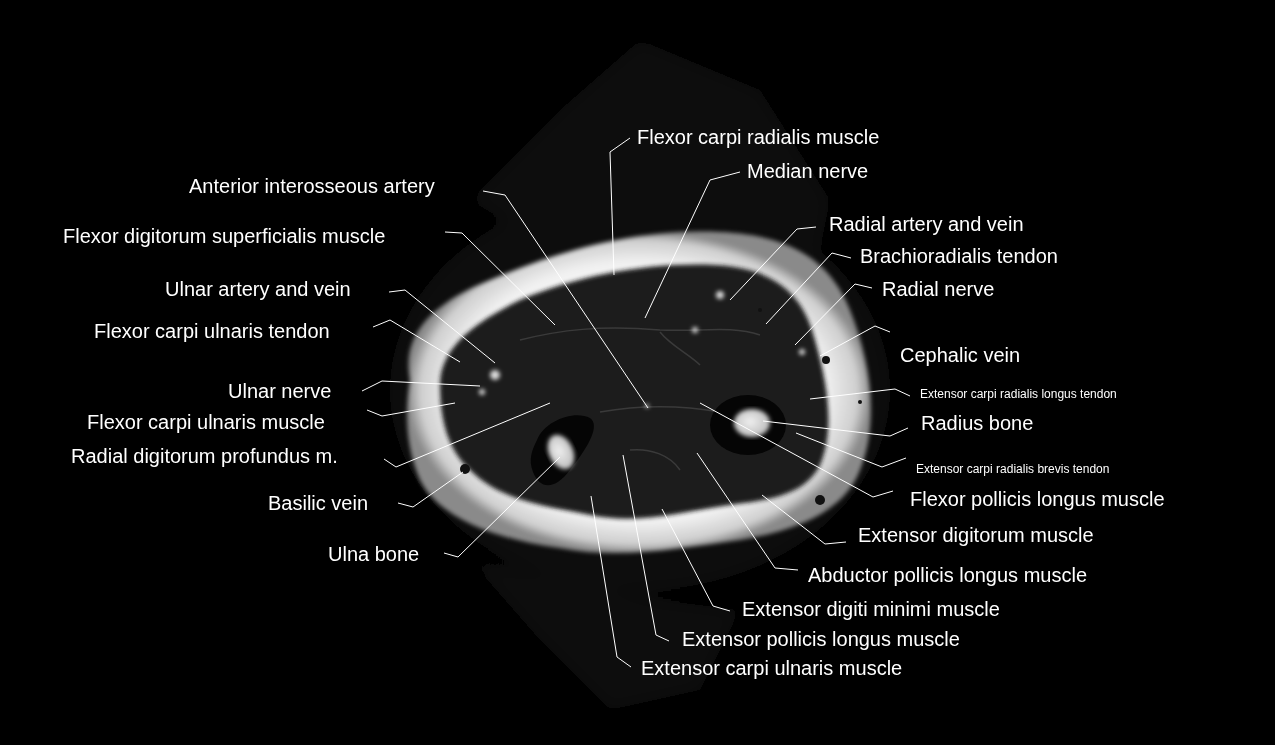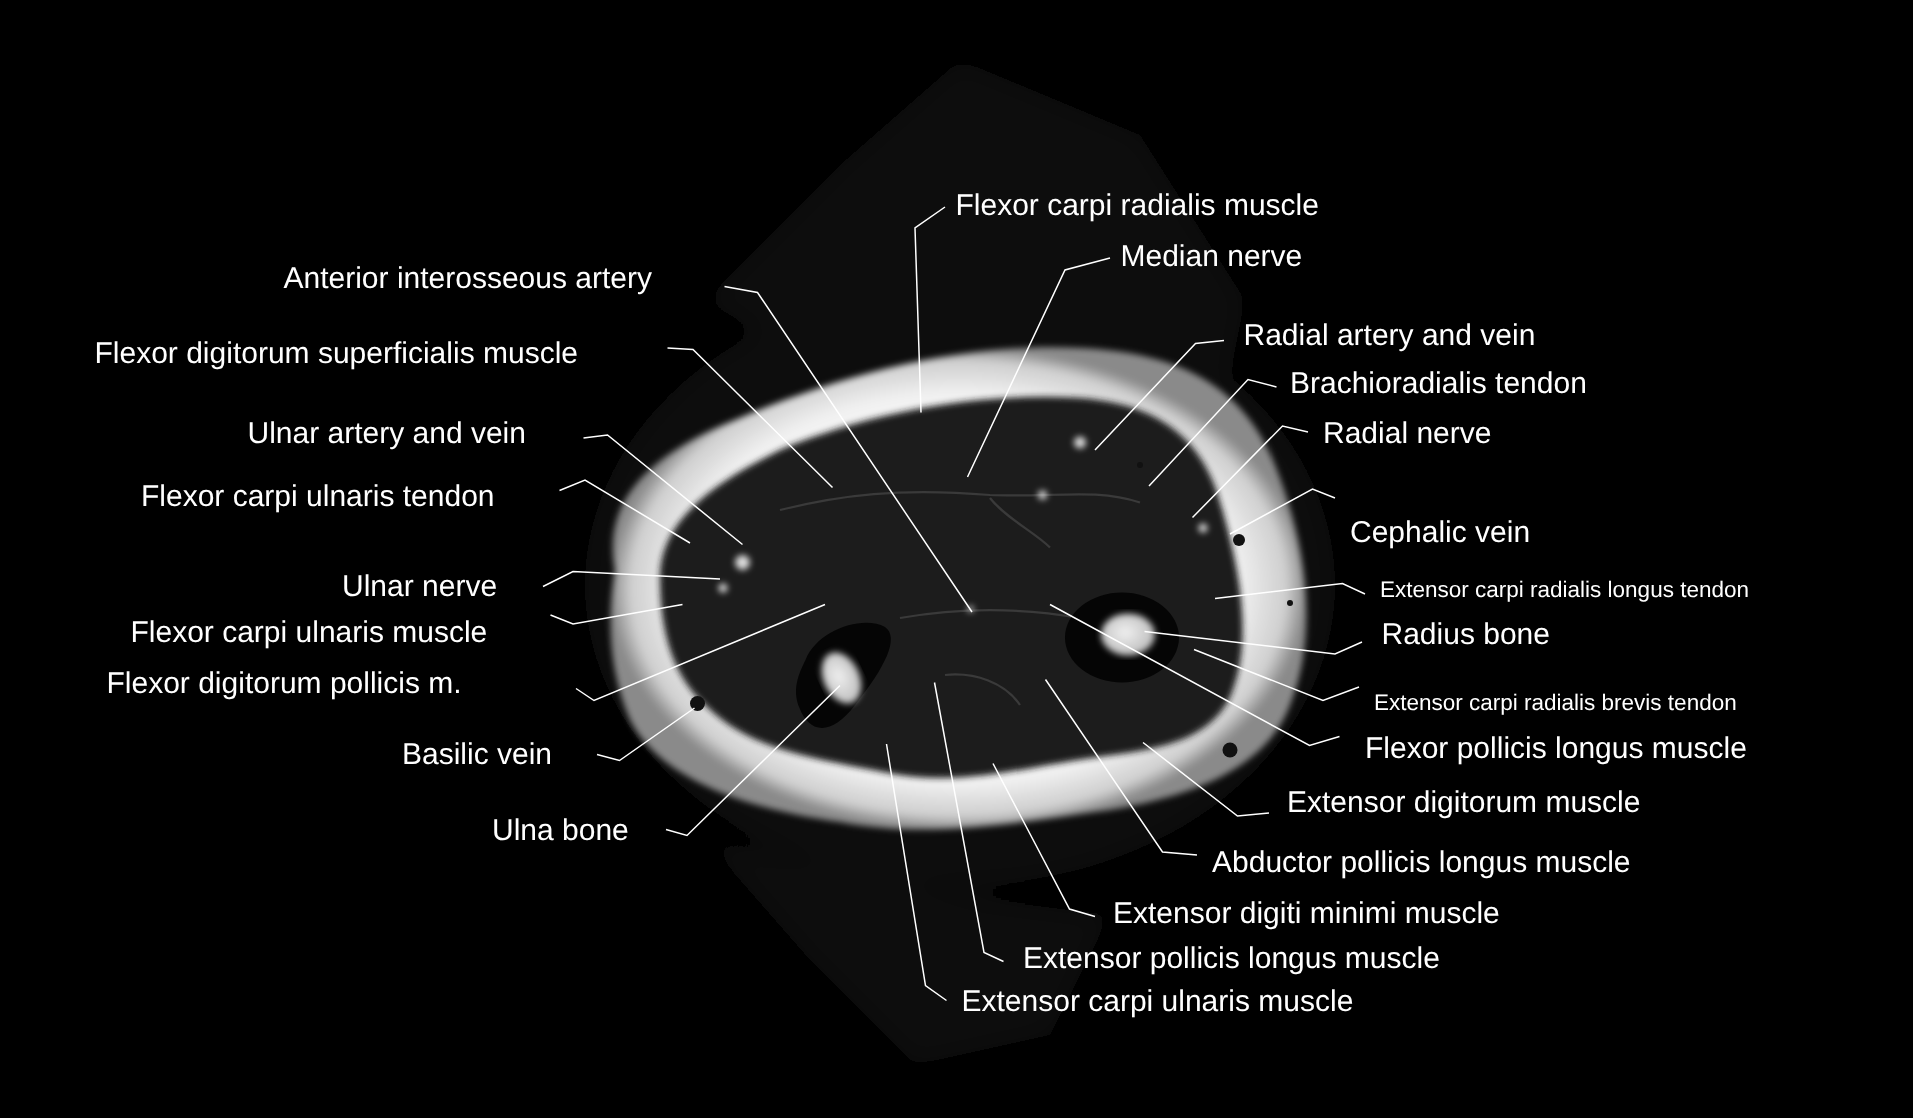--- a/index.html
+++ b/index.html
@@ -1,19 +1,19 @@
 <!DOCTYPE html>
 <html><head>
   <meta charset="utf-8">
   <style>
     html, body { margin: 0; padding: 0; background: #000; }
     body { width: 1275px; height: 745px; position: relative; overflow: hidden; font-family: "Liberation Sans", sans-serif; }
     #stage { position: absolute; left: 0; top: 0; width: 1174px; height: 745px; }
     .lbl { position: absolute; color: #fff; font-family: "Liberation Sans", sans-serif; font-size: 20px; line-height: 22px; white-space: nowrap; }
-    .lbl.sm { font-size: 15px; }
+    .lbl.sm { font-size: 12px; }
   </style>
 </head>
 <body>
 
 <div id="stage">
   <svg id="mri" width="1275" height="745" viewBox="0 0 1275 745" xmlns="http://www.w3.org/2000/svg" style="position:absolute;left:0;top:0">
     <defs>
       <radialGradient id="fatGrad" cx="50%" cy="50%" r="50%">
         <stop offset="80%" stop-color="#f2f2f2"></stop>
         <stop offset="94%" stop-color="#cfcfcf"></stop>
@@ -129,21 +129,21 @@
 
   <div id="labels">
       <div class="lbl" style="left: 637px; top: 126px;">Flexor carpi radialis muscle</div>
       <div class="lbl" style="left: 747px; top: 160px;">Median nerve</div>
       <div class="lbl" style="left: 189px; top: 175px;">Anterior interosseous artery</div>
       <div class="lbl" style="left: 63px; top: 225px;">Flexor digitorum superficialis muscle</div>
       <div class="lbl" style="left: 165px; top: 278px;">Ulnar artery and vein</div>
       <div class="lbl" style="left: 94px; top: 320px; text-align: center;">Flexor carpi ulnaris tendon</div>
       <div class="lbl" style="left: 228px; top: 380px;">Ulnar nerve</div>
       <div class="lbl" style="left: 87px; top: 411px; text-align: center;">Flexor carpi ulnaris muscle</div>
-      <div class="lbl" style="left: 71px; top: 445px;">Flexor digitorum pollicis m.</div>
+      <div class="lbl" style="left: 71px; top: 445px;">Radial digitorum profundus m.</div>
       <div class="lbl" style="left: 268px; top: 492px;">Basilic vein</div>
       <div class="lbl" style="left: 328px; top: 543px;">Ulna bone</div>
       <div class="lbl" style="left: 829px; top: 213px;">Radial artery and vein</div>
       <div class="lbl" style="left: 860px; top: 245px;">Brachioradialis tendon</div>
       <div class="lbl" style="left: 882px; top: 278px;">Radial nerve</div>
       <div class="lbl" style="left: 900px; top: 321px; margin-top: 23px;">Cephalic vein</div>
       <div class="lbl sm" style="left: 920px; top: 383px;">Extensor carpi radialis longus tendon</div>
       <div class="lbl" style="left: 921px; top: 412px;">Radius bone</div>
       <div class="lbl sm" style="left: 916px; top: 458px;">Extensor carpi radialis brevis tendon</div>
       <div class="lbl" style="left: 910px; top: 476px; margin-top: 12px;">Flexor pollicis longus muscle</div>

